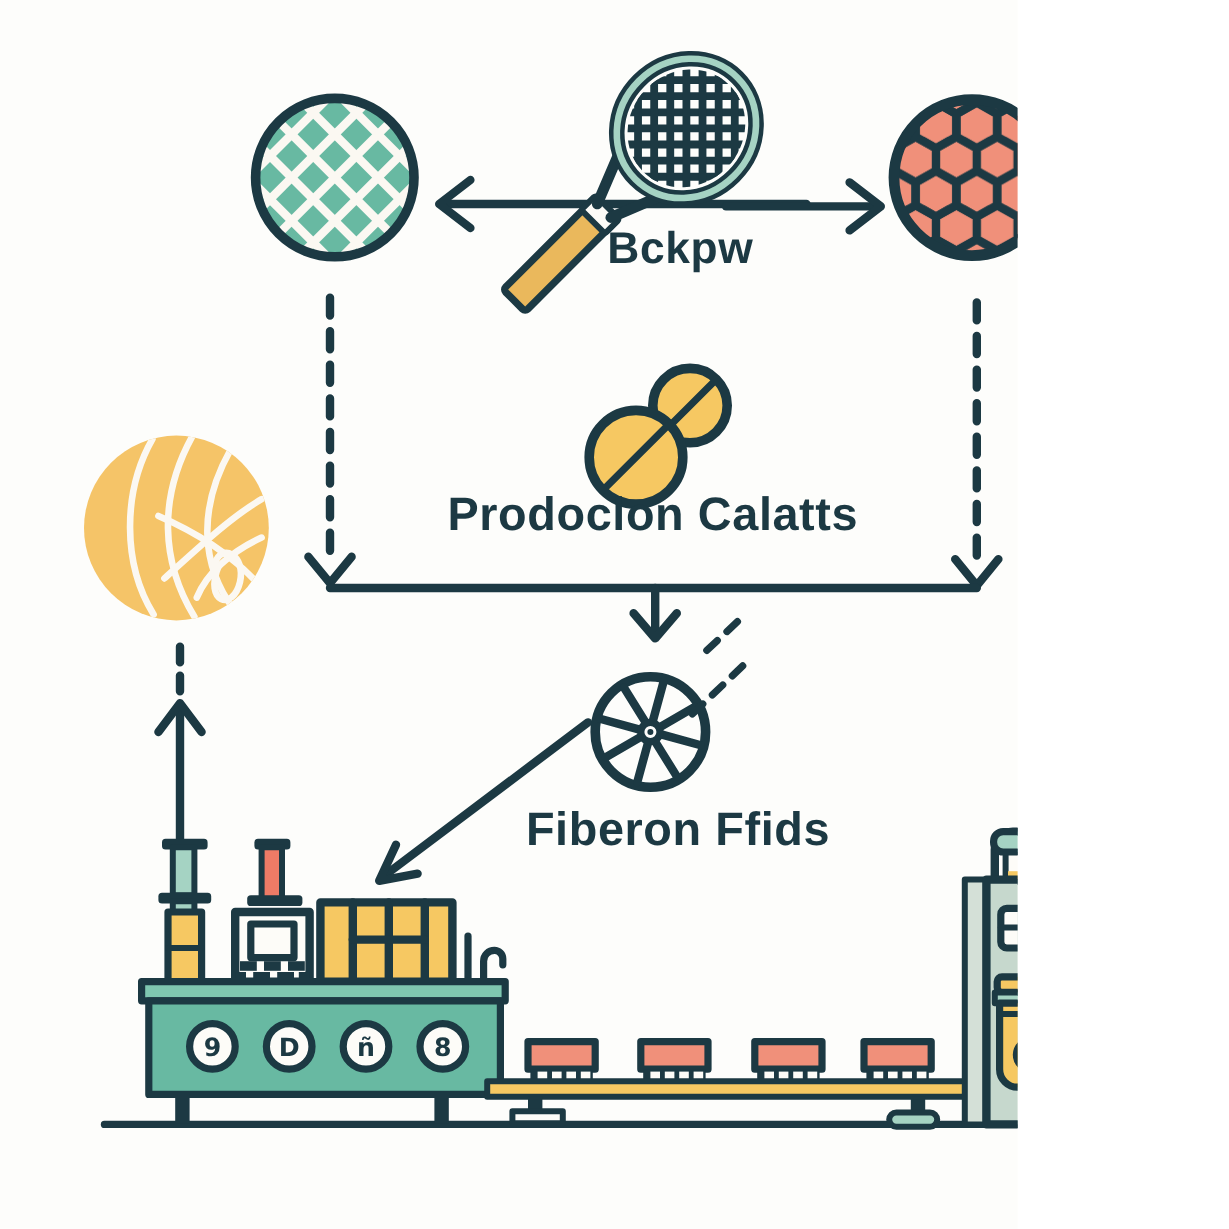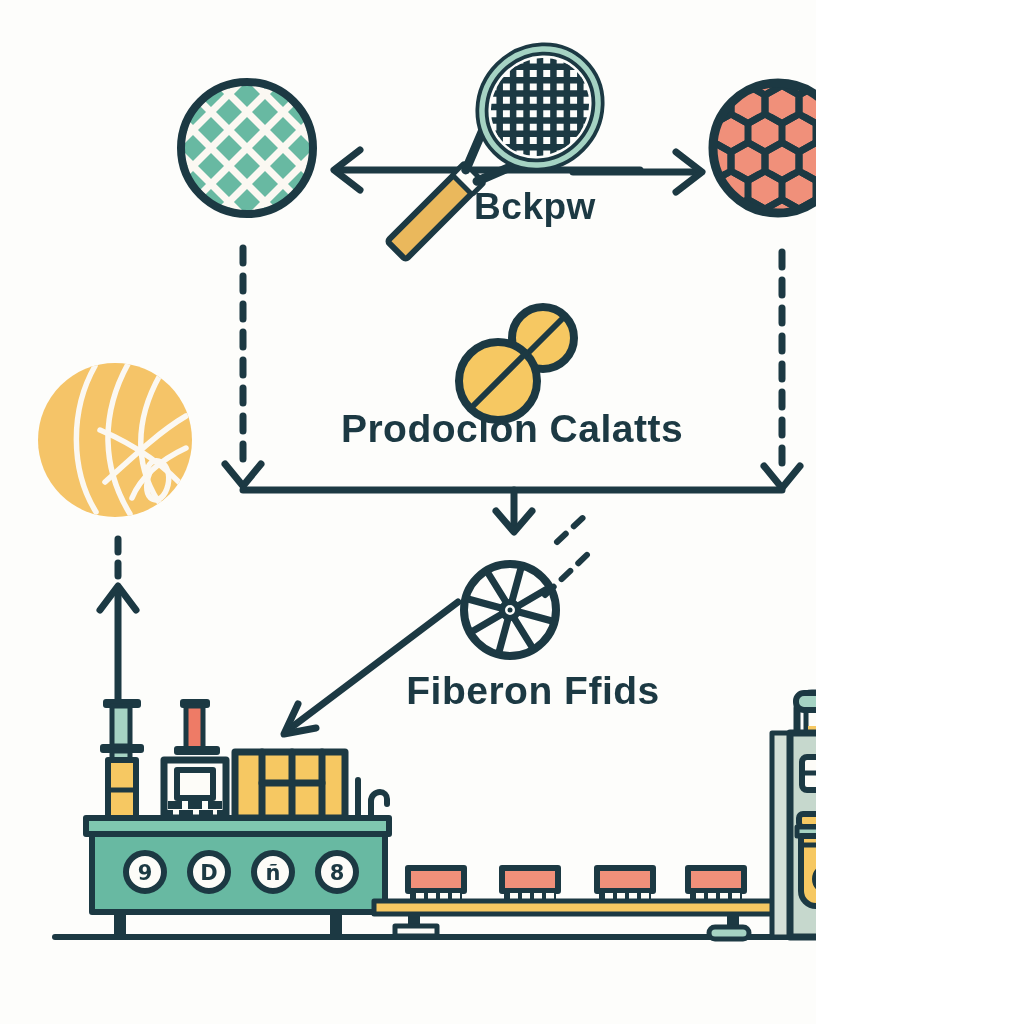--- a/index.html
+++ b/index.html
@@ -1,16 +1,16 @@
 <!DOCTYPE html>
 <html style="--bg: #fdfdfb; --ink: #1c3943; --teal: #68b9a2; --teal_light: #7fc7b0; --mint: #a5d3c3; --sage: #c6d8cd; --sage_light: #d4e0d7; --coral: #f0907a; --coral_deep: #ee7b66; --yellow: #f6c862; --yellow_soft: #f5c468; --yellow_deep: #eab85c; --orange: #f2a74e; --paper: #fbf8f2; --white: #fdfcf8;"><head>
 <meta charset="utf-8">
 <style>
   html,body{margin:0;padding:0;background:#ffffff;}
-  .stage{width:816px;height:1024px;position:relative;background:var(--bg,#fdfdfb);overflow:hidden;}
+  .stage{width:816px;height:1024px;position:relative;background:var(--bg,#fdfdfb);overflow:hidden;padding-left:32px;}
   svg{display:block;}
   .ink-s{stroke:var(--ink);fill:none;}
   .ink-f{fill:var(--ink);}
   .rc{stroke-linecap:round;stroke-linejoin:round;}
   text.lbl{font-family:"Liberation Sans","DejaVu Sans",sans-serif;font-weight:bold;fill:var(--ink);text-anchor:middle;letter-spacing:0.5px;}
   text.glyph{font-family:"DejaVu Sans","Liberation Sans",sans-serif;font-weight:bold;fill:var(--ink);text-anchor:middle;font-size:21px;}
 </style>
 </head>
 <body>
 

